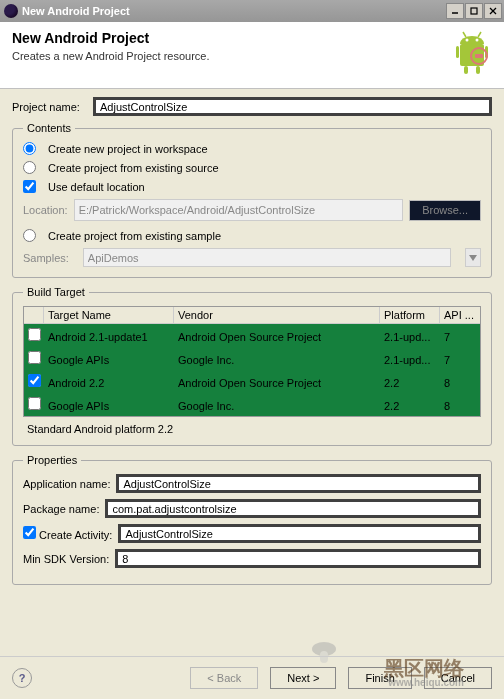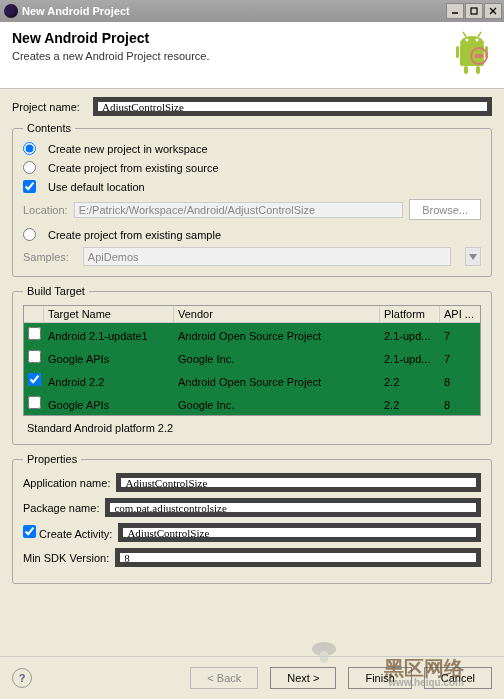--- a/index.html
+++ b/index.html
@@ -51,46 +51,46 @@
 }
 .android-icon svg { width: 100%; height: 100%; }
 .content {
   padding: 8px 12px;
   background: #ece9d8;
 }
 .row { display: flex; align-items: center; margin-bottom: 6px; gap: 6px; }
 .row label { min-width: 75px; }
 .row input[type=text] {
   flex: 1;
-  border: 5px solid #404040;
+  border: 3px solid #404040;
   padding: 2px 4px;
-  font-family: Liberation Serif, serif;
+  font-family: Liberation Sans, sans-serif;
   font-size: 11px;
   height: 19px;
 }
 fieldset {
   border: 1px solid #aaa;
   border-radius: 3px;
   padding: 8px 10px 10px;
   margin-bottom: 8px;
   font-size: 11px;
 }
 legend { padding: 0 4px; color: #000; }
 .radio-row, .check-row {
   display: flex; align-items: center; gap: 12px;
   margin-bottom: 6px;
 }
 .loc-row { display: flex; align-items: center; gap: 6px; margin: 6px 0 8px; }
 .loc-row label { color: #888; }
 .loc-row input {
   flex: 1; border: 1px solid #ccc; background: #efefef;
-  color: #888; padding: 2px 4px; height: 16px; font-size: 11px;
+  color: #888; padding: 2px 4px; height: 22px; font-size: 11px;
 }
 .browse-btn {
-  padding: 2px 12px; background: #ffffff;
+  padding: 2px 12px; background: #0f172a;
   border: 1px solid #bbb; color: #888;
   font-size: 11px; height: 21px;
 }
 .samples-row { display: flex; align-items: center; gap: 14px; margin-top: 6px; }
 .samples-row label { color: #888; }
 .samples-row input {
   flex: 1; border: 1px solid #ccc; background: #f5f5f5;
   color: #888; padding: 2px 4px; height: 19px; font-size: 11px;
 }
 .drop-arrow {

